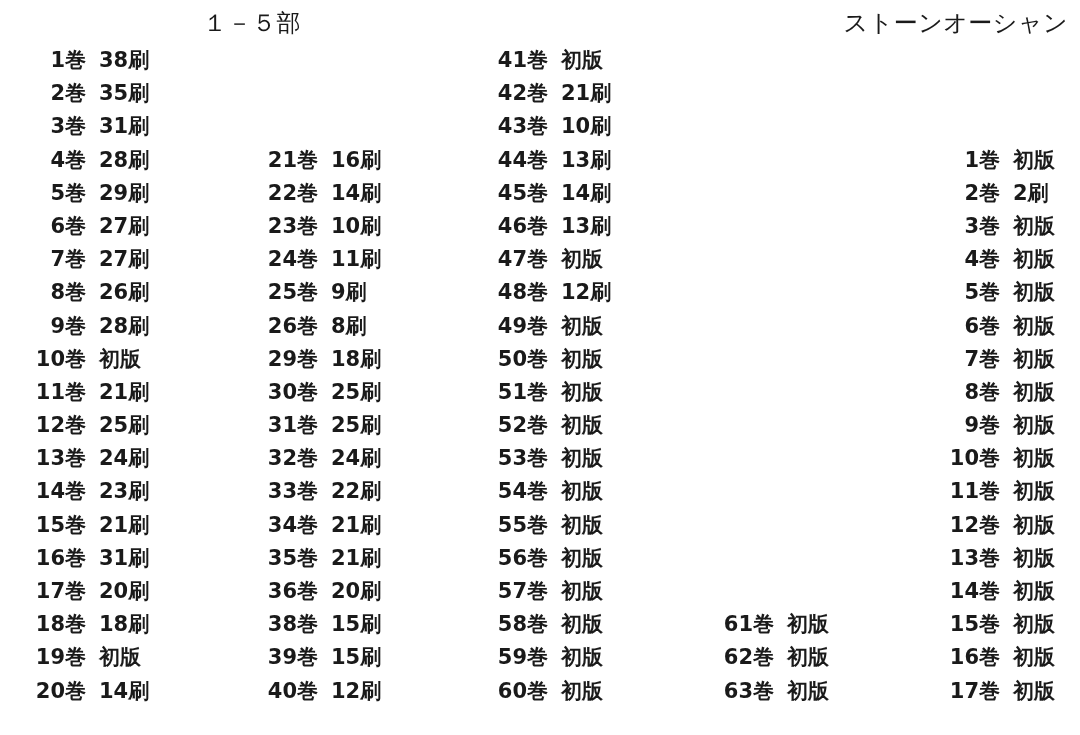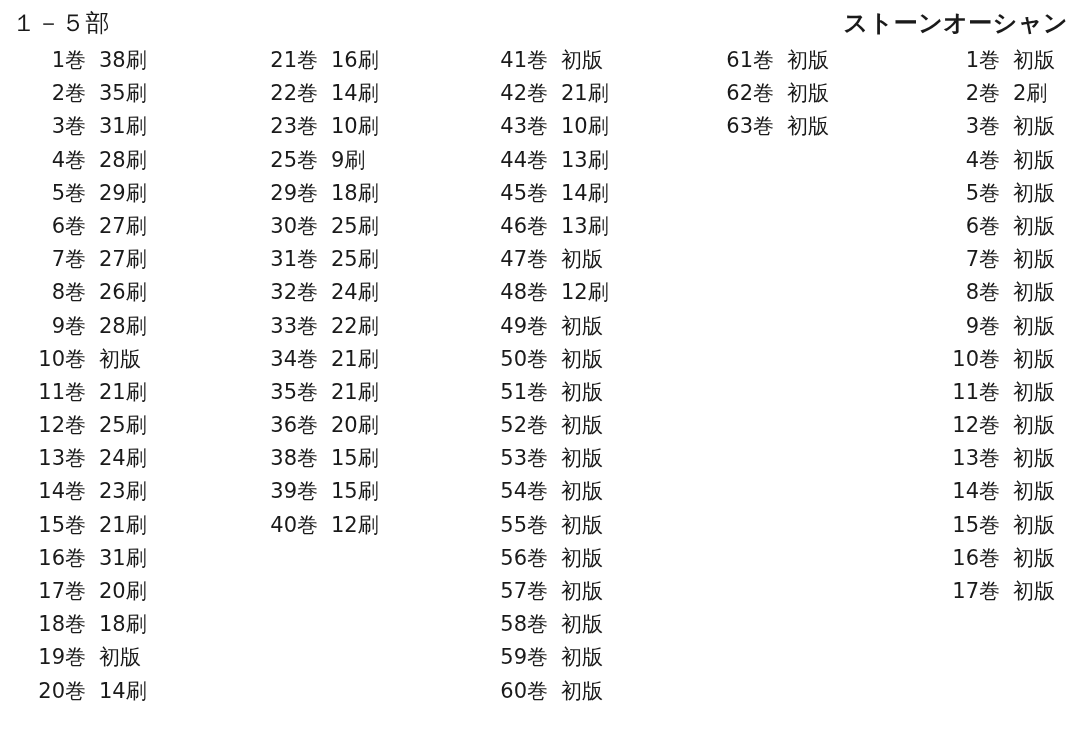--- a/index.html
+++ b/index.html
@@ -26,33 +26,34 @@
     height: 46px;
   }
   .heading {
     position: absolute;
     font-size: 24px;
     line-height: 46px;
     letter-spacing: 0.5px;
     white-space: nowrap;
   }
   .heading-main {
-    left: 12px;
+    left: 2px;
     width: 500px;
+    text-align: center;
   }
   .heading-right {
     right: 12px;
     text-align: right;
-    font-weight: bold;
   }
   .columns {
     display: flex;
     flex-direction: row;
-    align-items: flex-start;
+    align-items: flex-end;
     padding: 0 14px 0 0;
+    font-weight: bold;
   }
   .col {
     width: 216px;
     flex: 0 0 216px;
     box-sizing: border-box;
   }
   .entry {
     display: flex;
     flex-direction: row;
     justify-content: flex-start;
@@ -177,22 +178,30 @@
         </div>
         <div class="entry">
           <span class="vol">22巻</span>
           <span class="print">14刷</span>
         </div>
         <div class="entry">
           <span class="vol">23巻</span>
           <span class="print">10刷</span>
         </div>
         <div class="entry">
+          <span class="vol">24巻</span>
+          <span class="print">11刷</span>
+        </div>
+        <div class="entry">
           <span class="vol">25巻</span>
           <span class="print">9刷</span>
+        </div>
+        <div class="entry">
+          <span class="vol">26巻</span>
+          <span class="print">8刷</span>
         </div>
         <div class="entry">
           <span class="vol">29巻</span>
           <span class="print">18刷</span>
         </div>
         <div class="entry">
           <span class="vol">30巻</span>
           <span class="print">25刷</span>
         </div>
         <div class="entry">

